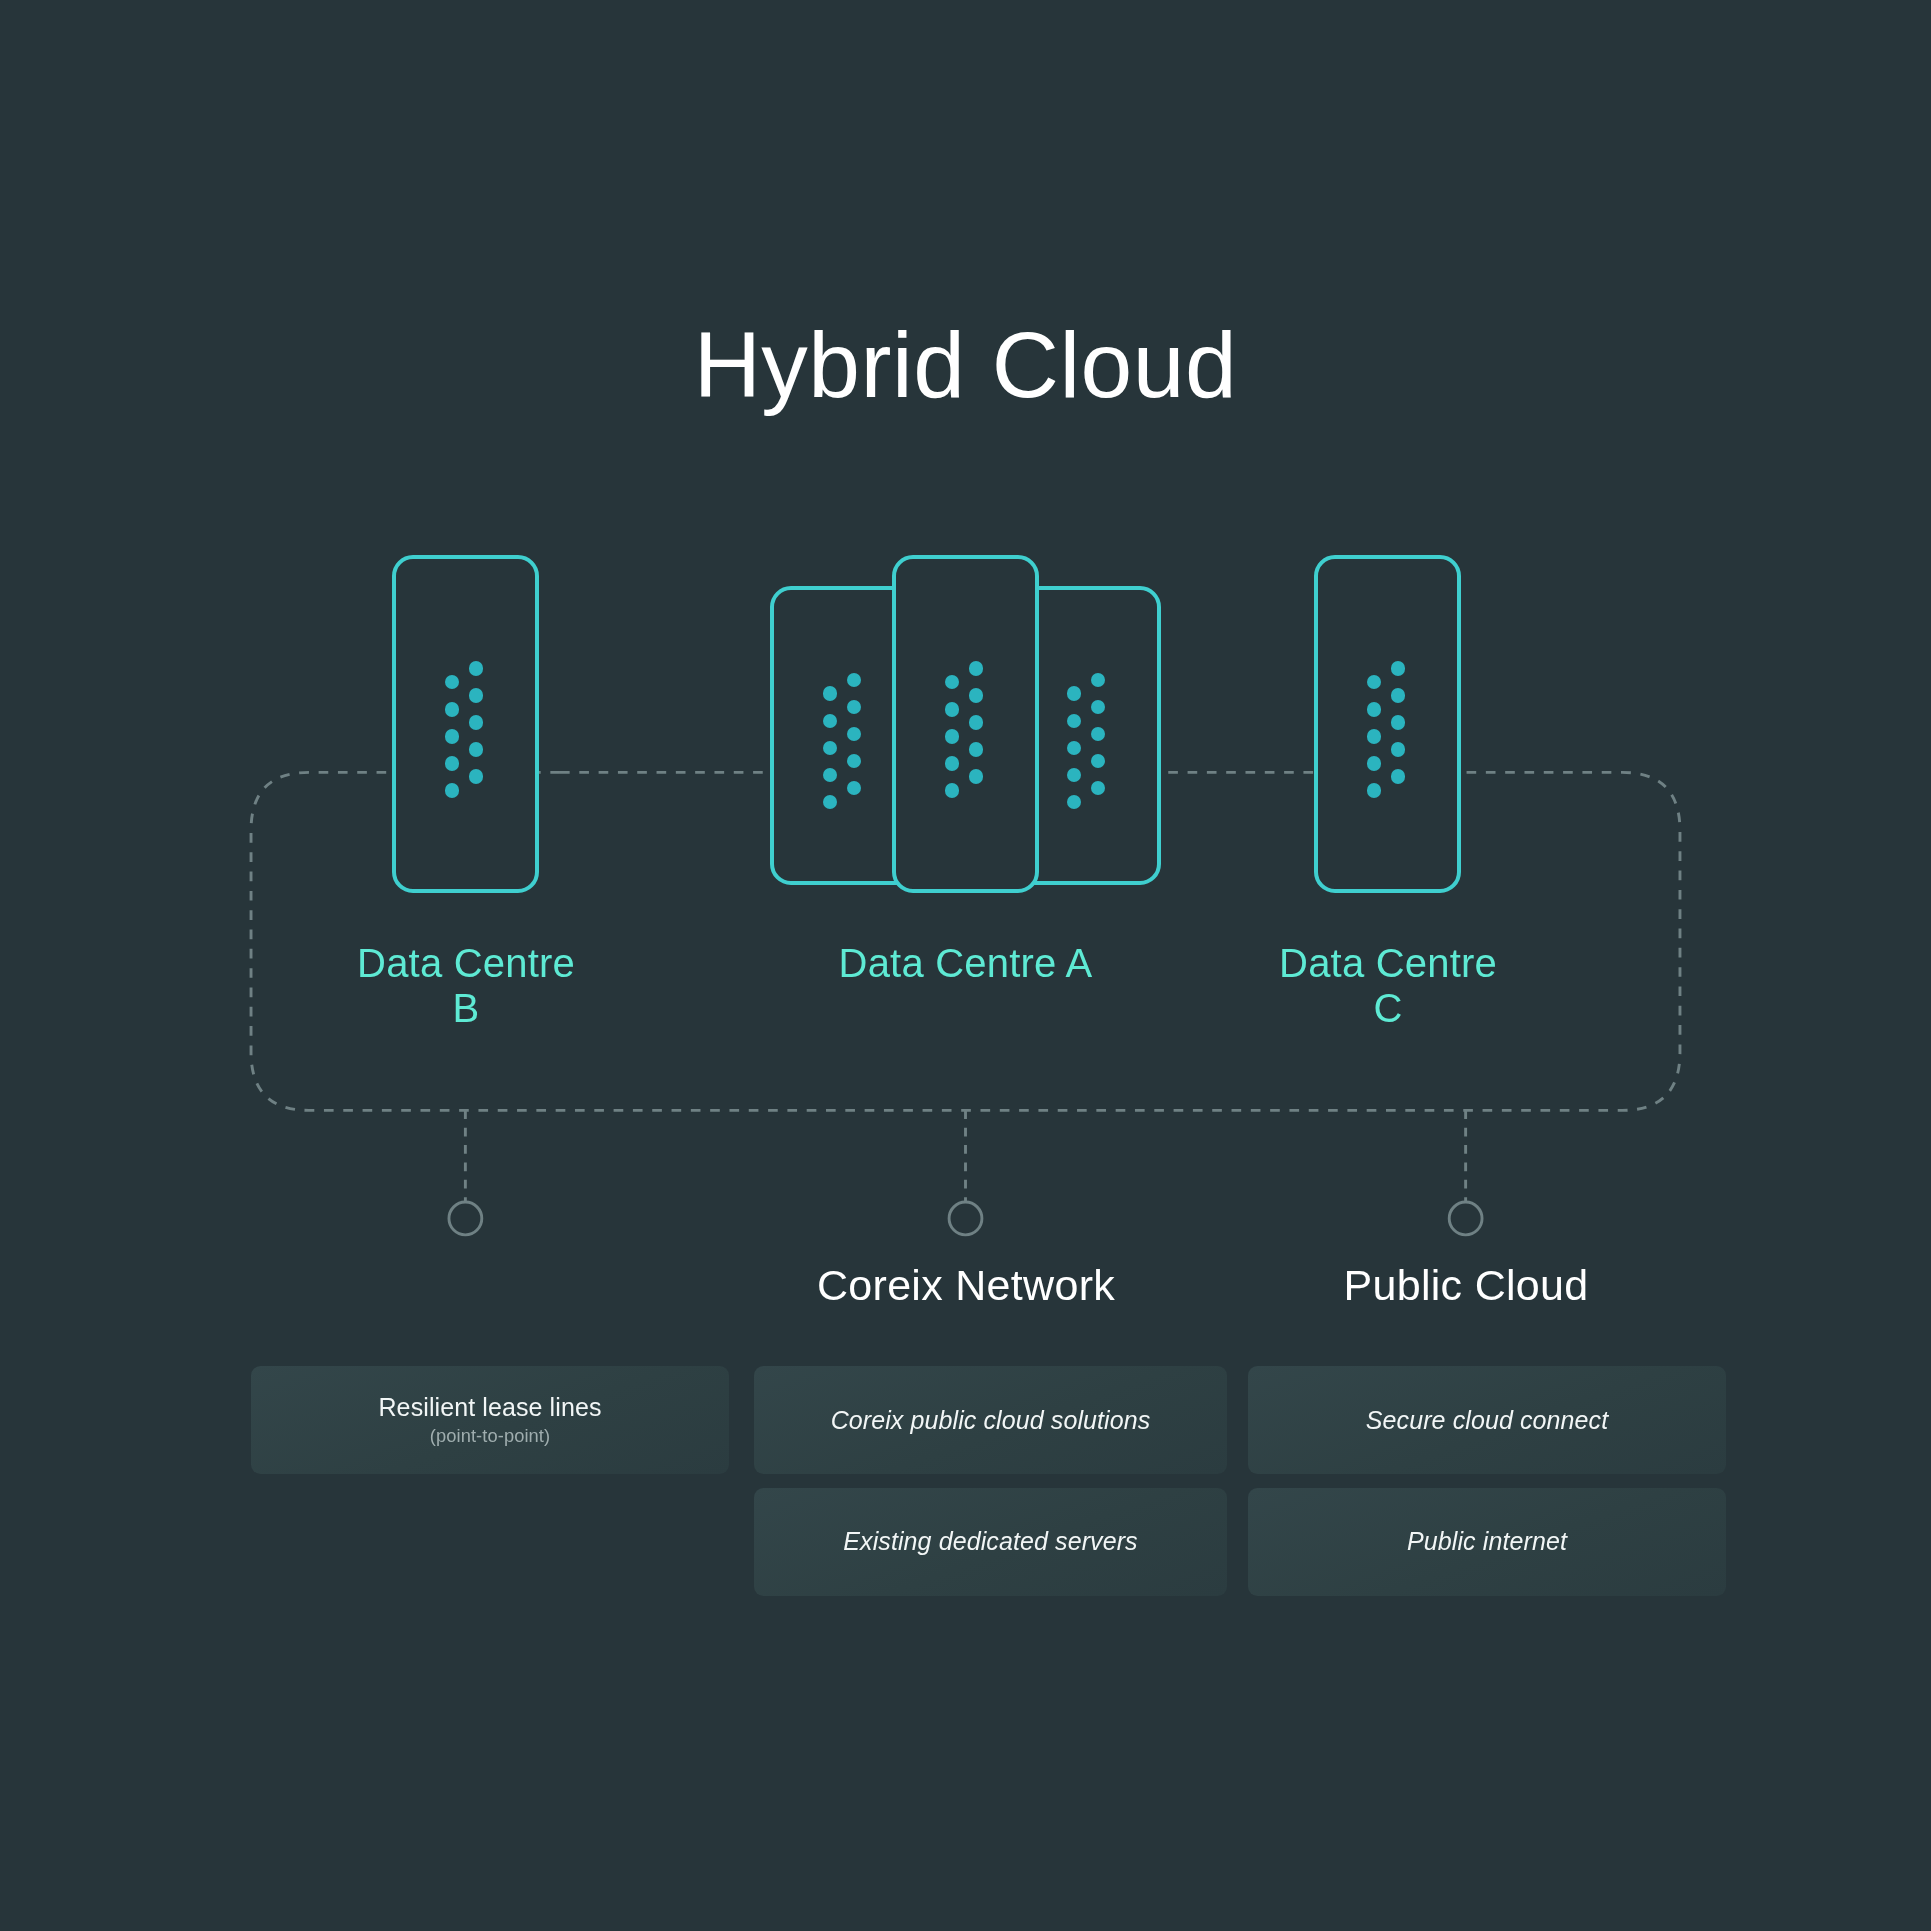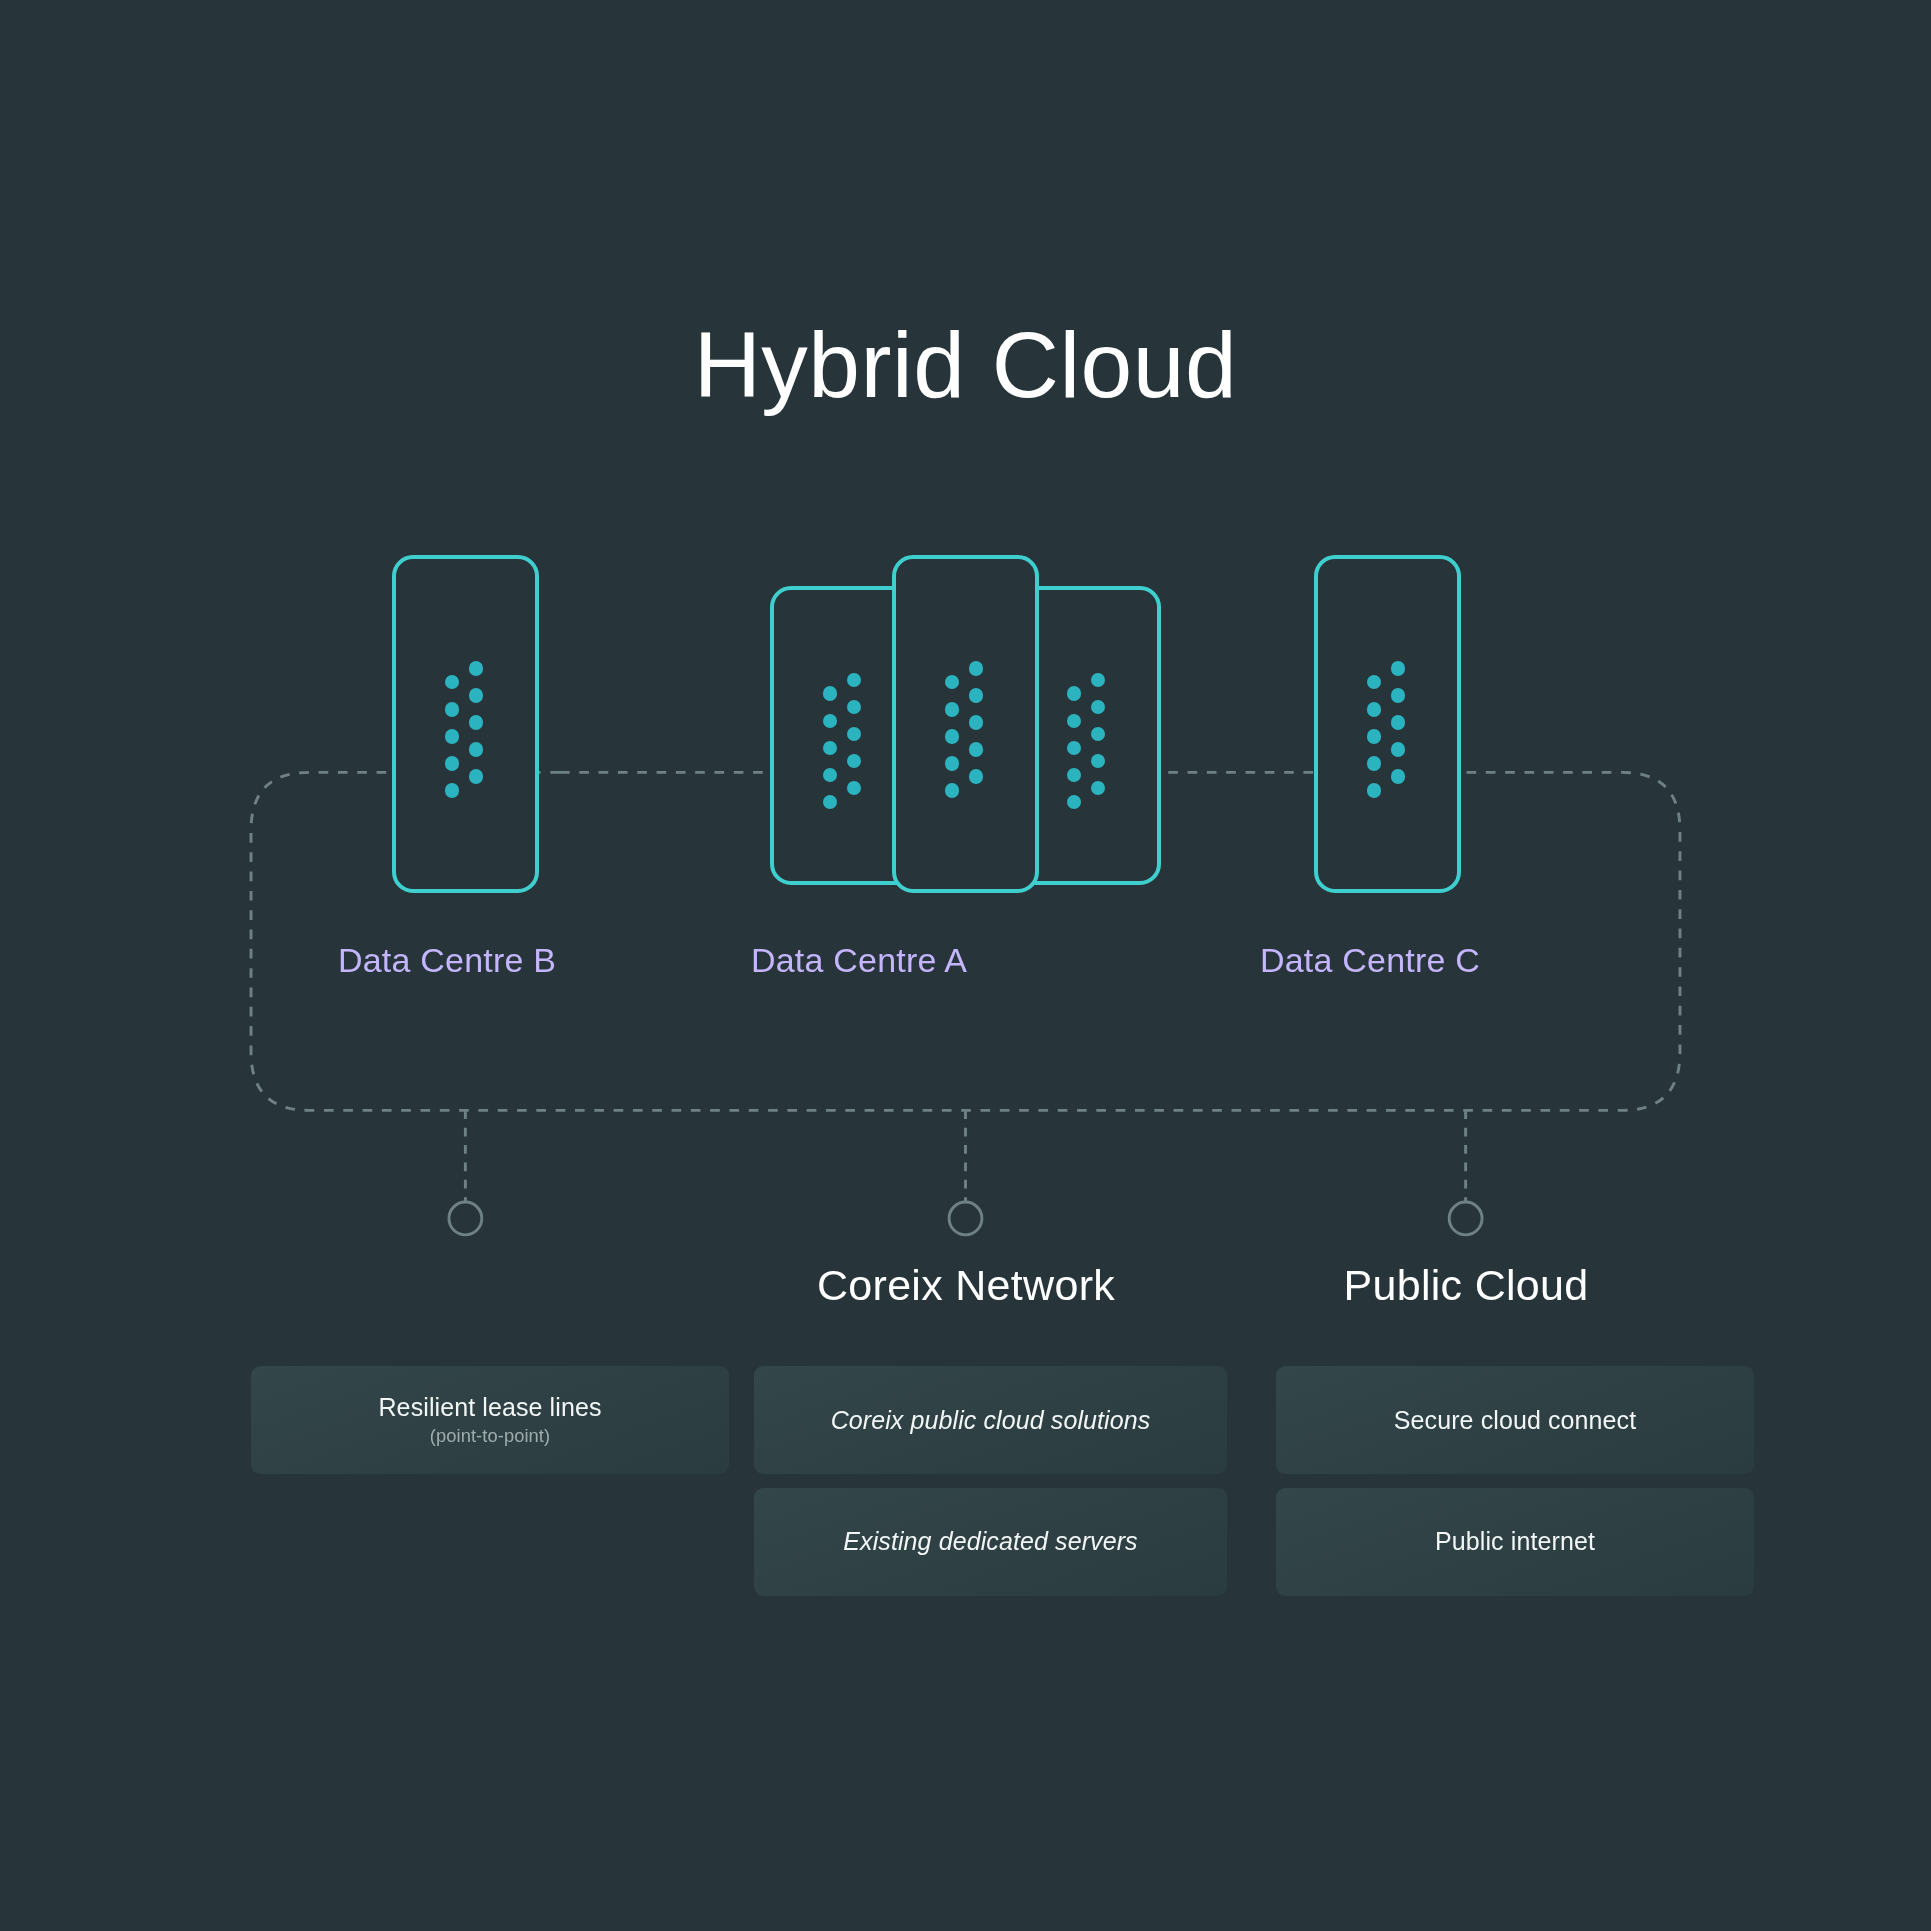--- a/index.html
+++ b/index.html
@@ -92,23 +92,23 @@
   .card.short {
     width: 147px;
     height: 299px;
     top: 31px;
   }
 
   .dc-label {
     position: absolute;
     top: 386px;
     width: 100%;
-    text-align: left;
-    color: #c4b5fd;
-    font-size: 34px;
+    text-align: center;
+    color: #5eead4;
+    font-size: 40px;
     font-weight: 400;
     letter-spacing: 0.2px;
   }
 
   
   .section-heading {
     position: absolute;
     text-align: center;
     color: #ffffff;
     font-size: 43px;
@@ -278,21 +278,21 @@
 
   <div class="pill-col" style="left:730px; top:1366px; width:473px;font-style:italic;">
     <div class="pill">
       <div class="pill-title">Coreix public cloud solutions</div>
     </div>
     <div class="pill">
       <div class="pill-title">Existing dedicated servers</div>
     </div>
   </div>
 
-  <div class="pill-col" style="left:1252px; top:1366px; width:478px;">
+  <div class="pill-col" style="left:1224px; top:1366px; width:478px;font-style:italic;">
     <div class="pill">
       <div class="pill-title">Secure cloud connect</div>
     </div>
     <div class="pill">
       <div class="pill-title">Public internet</div>
     </div>
   </div>
 
 </div>
 

